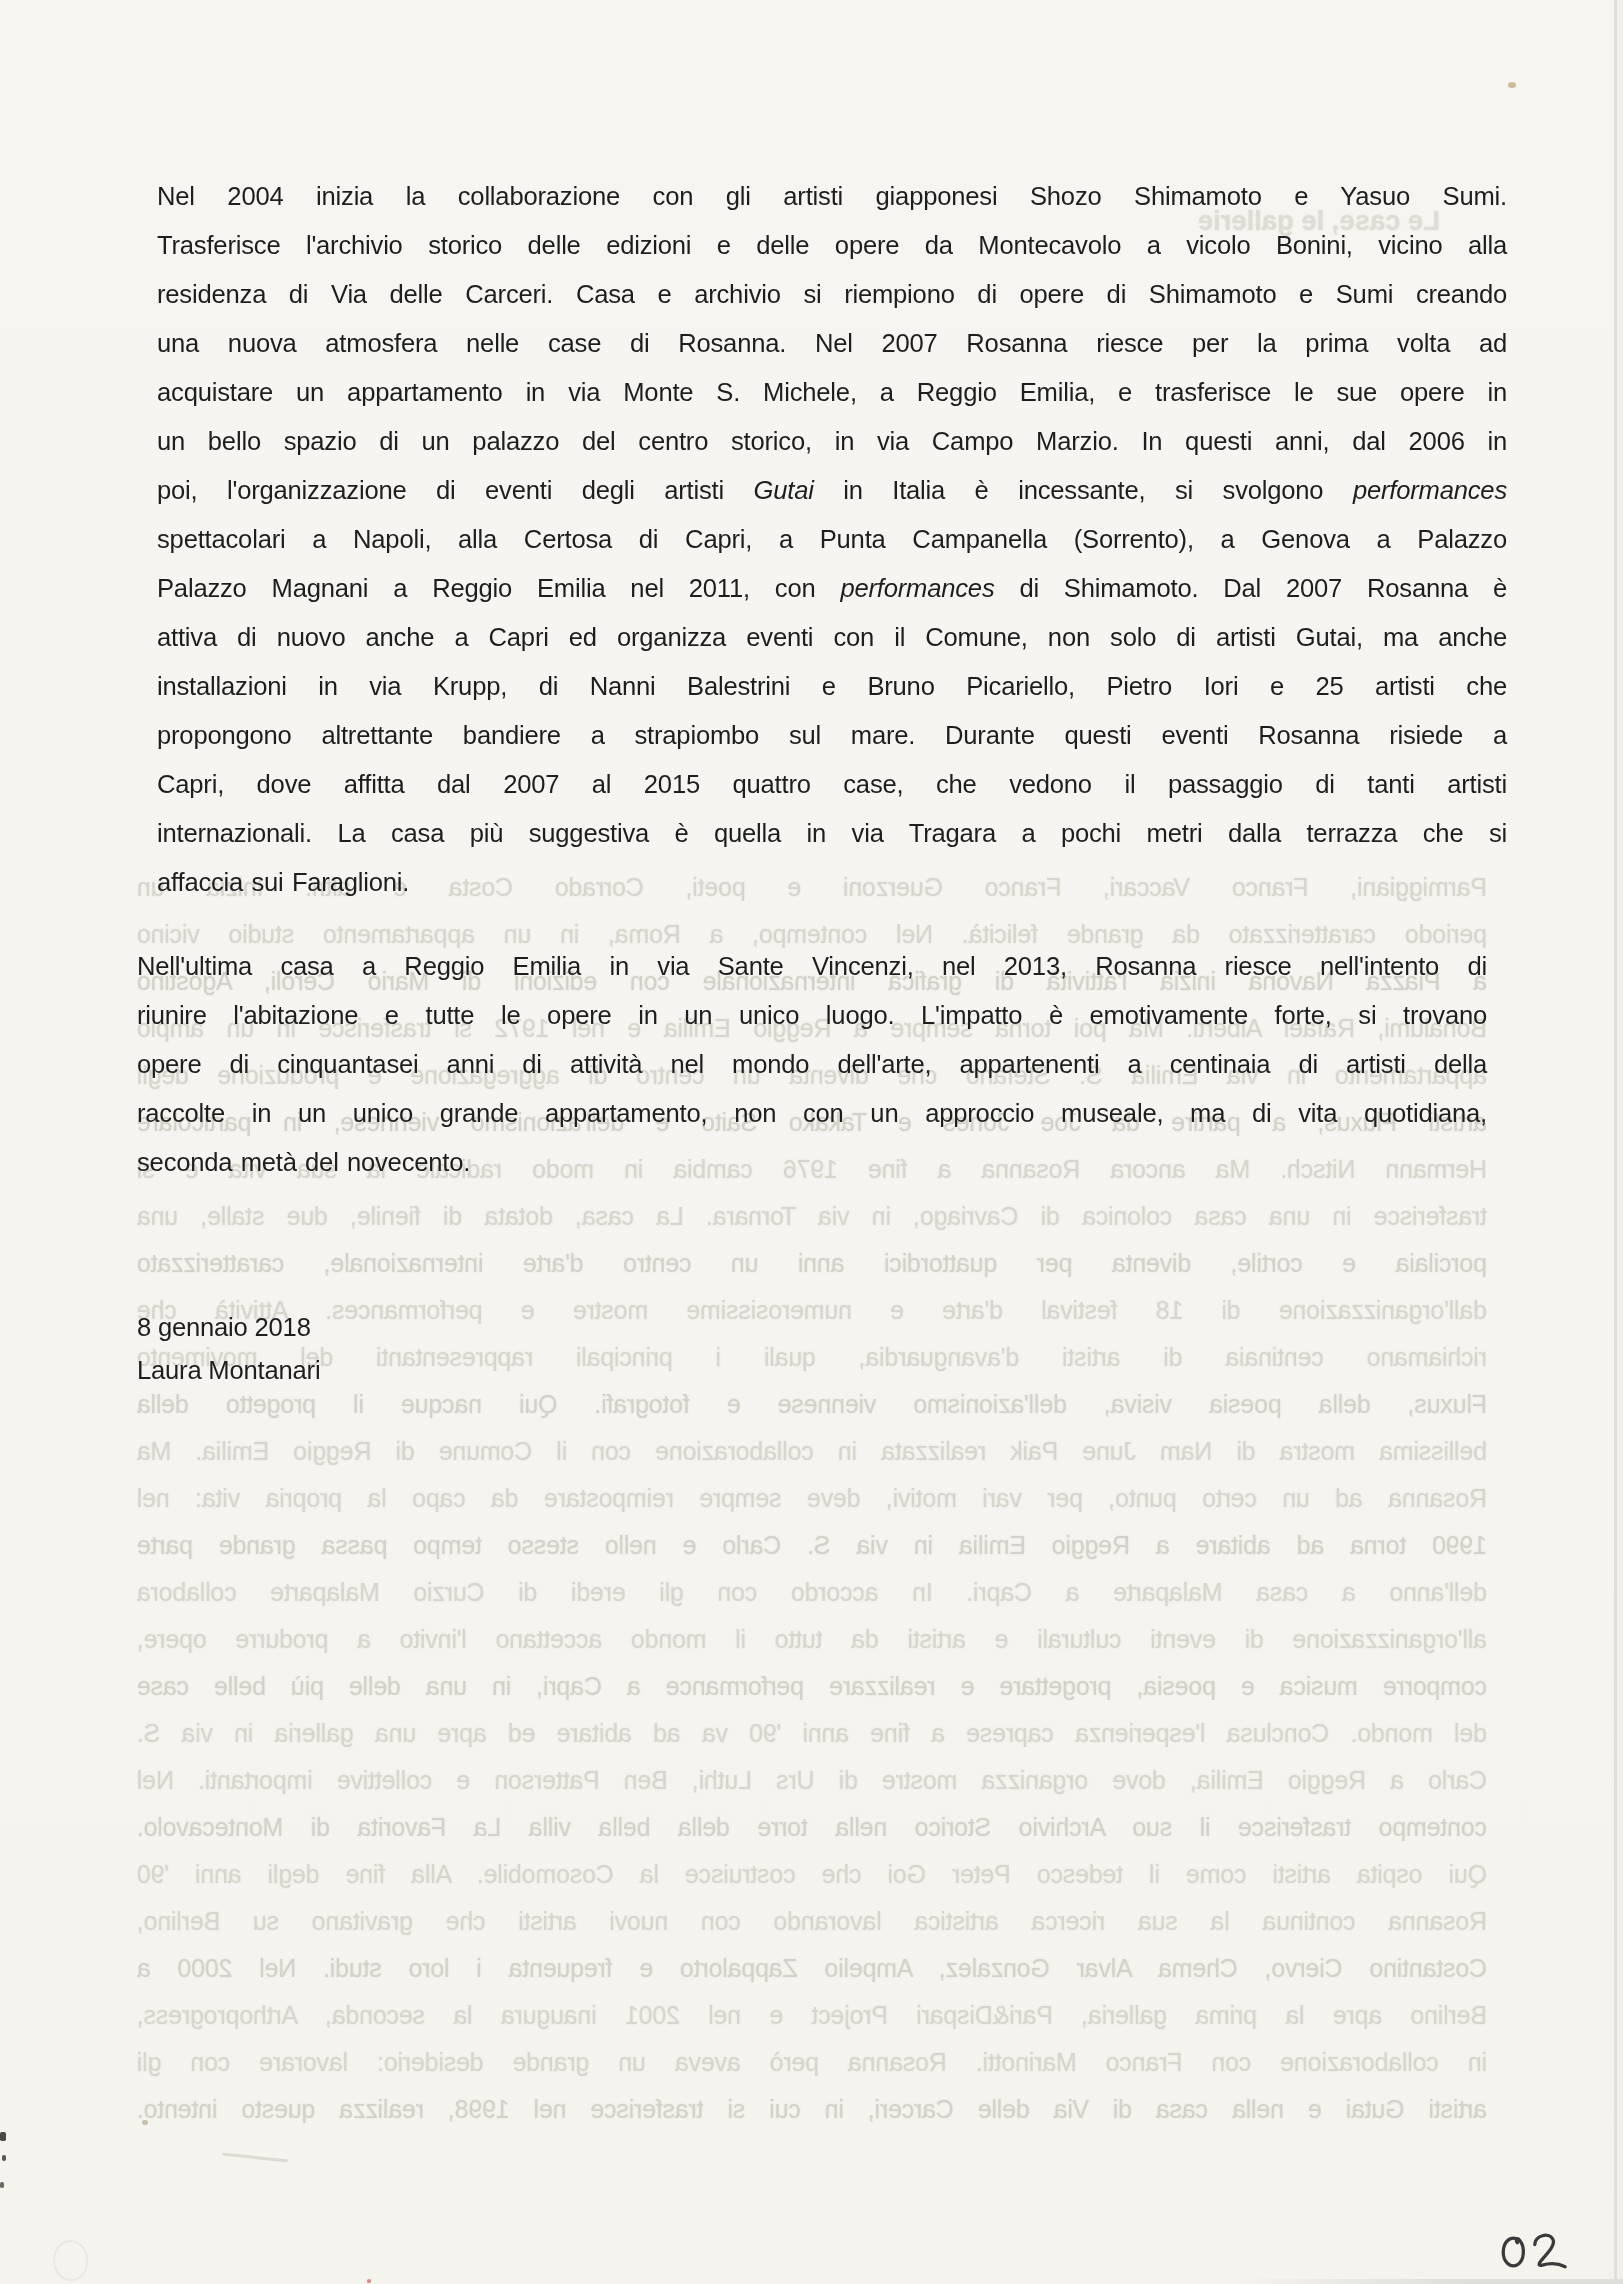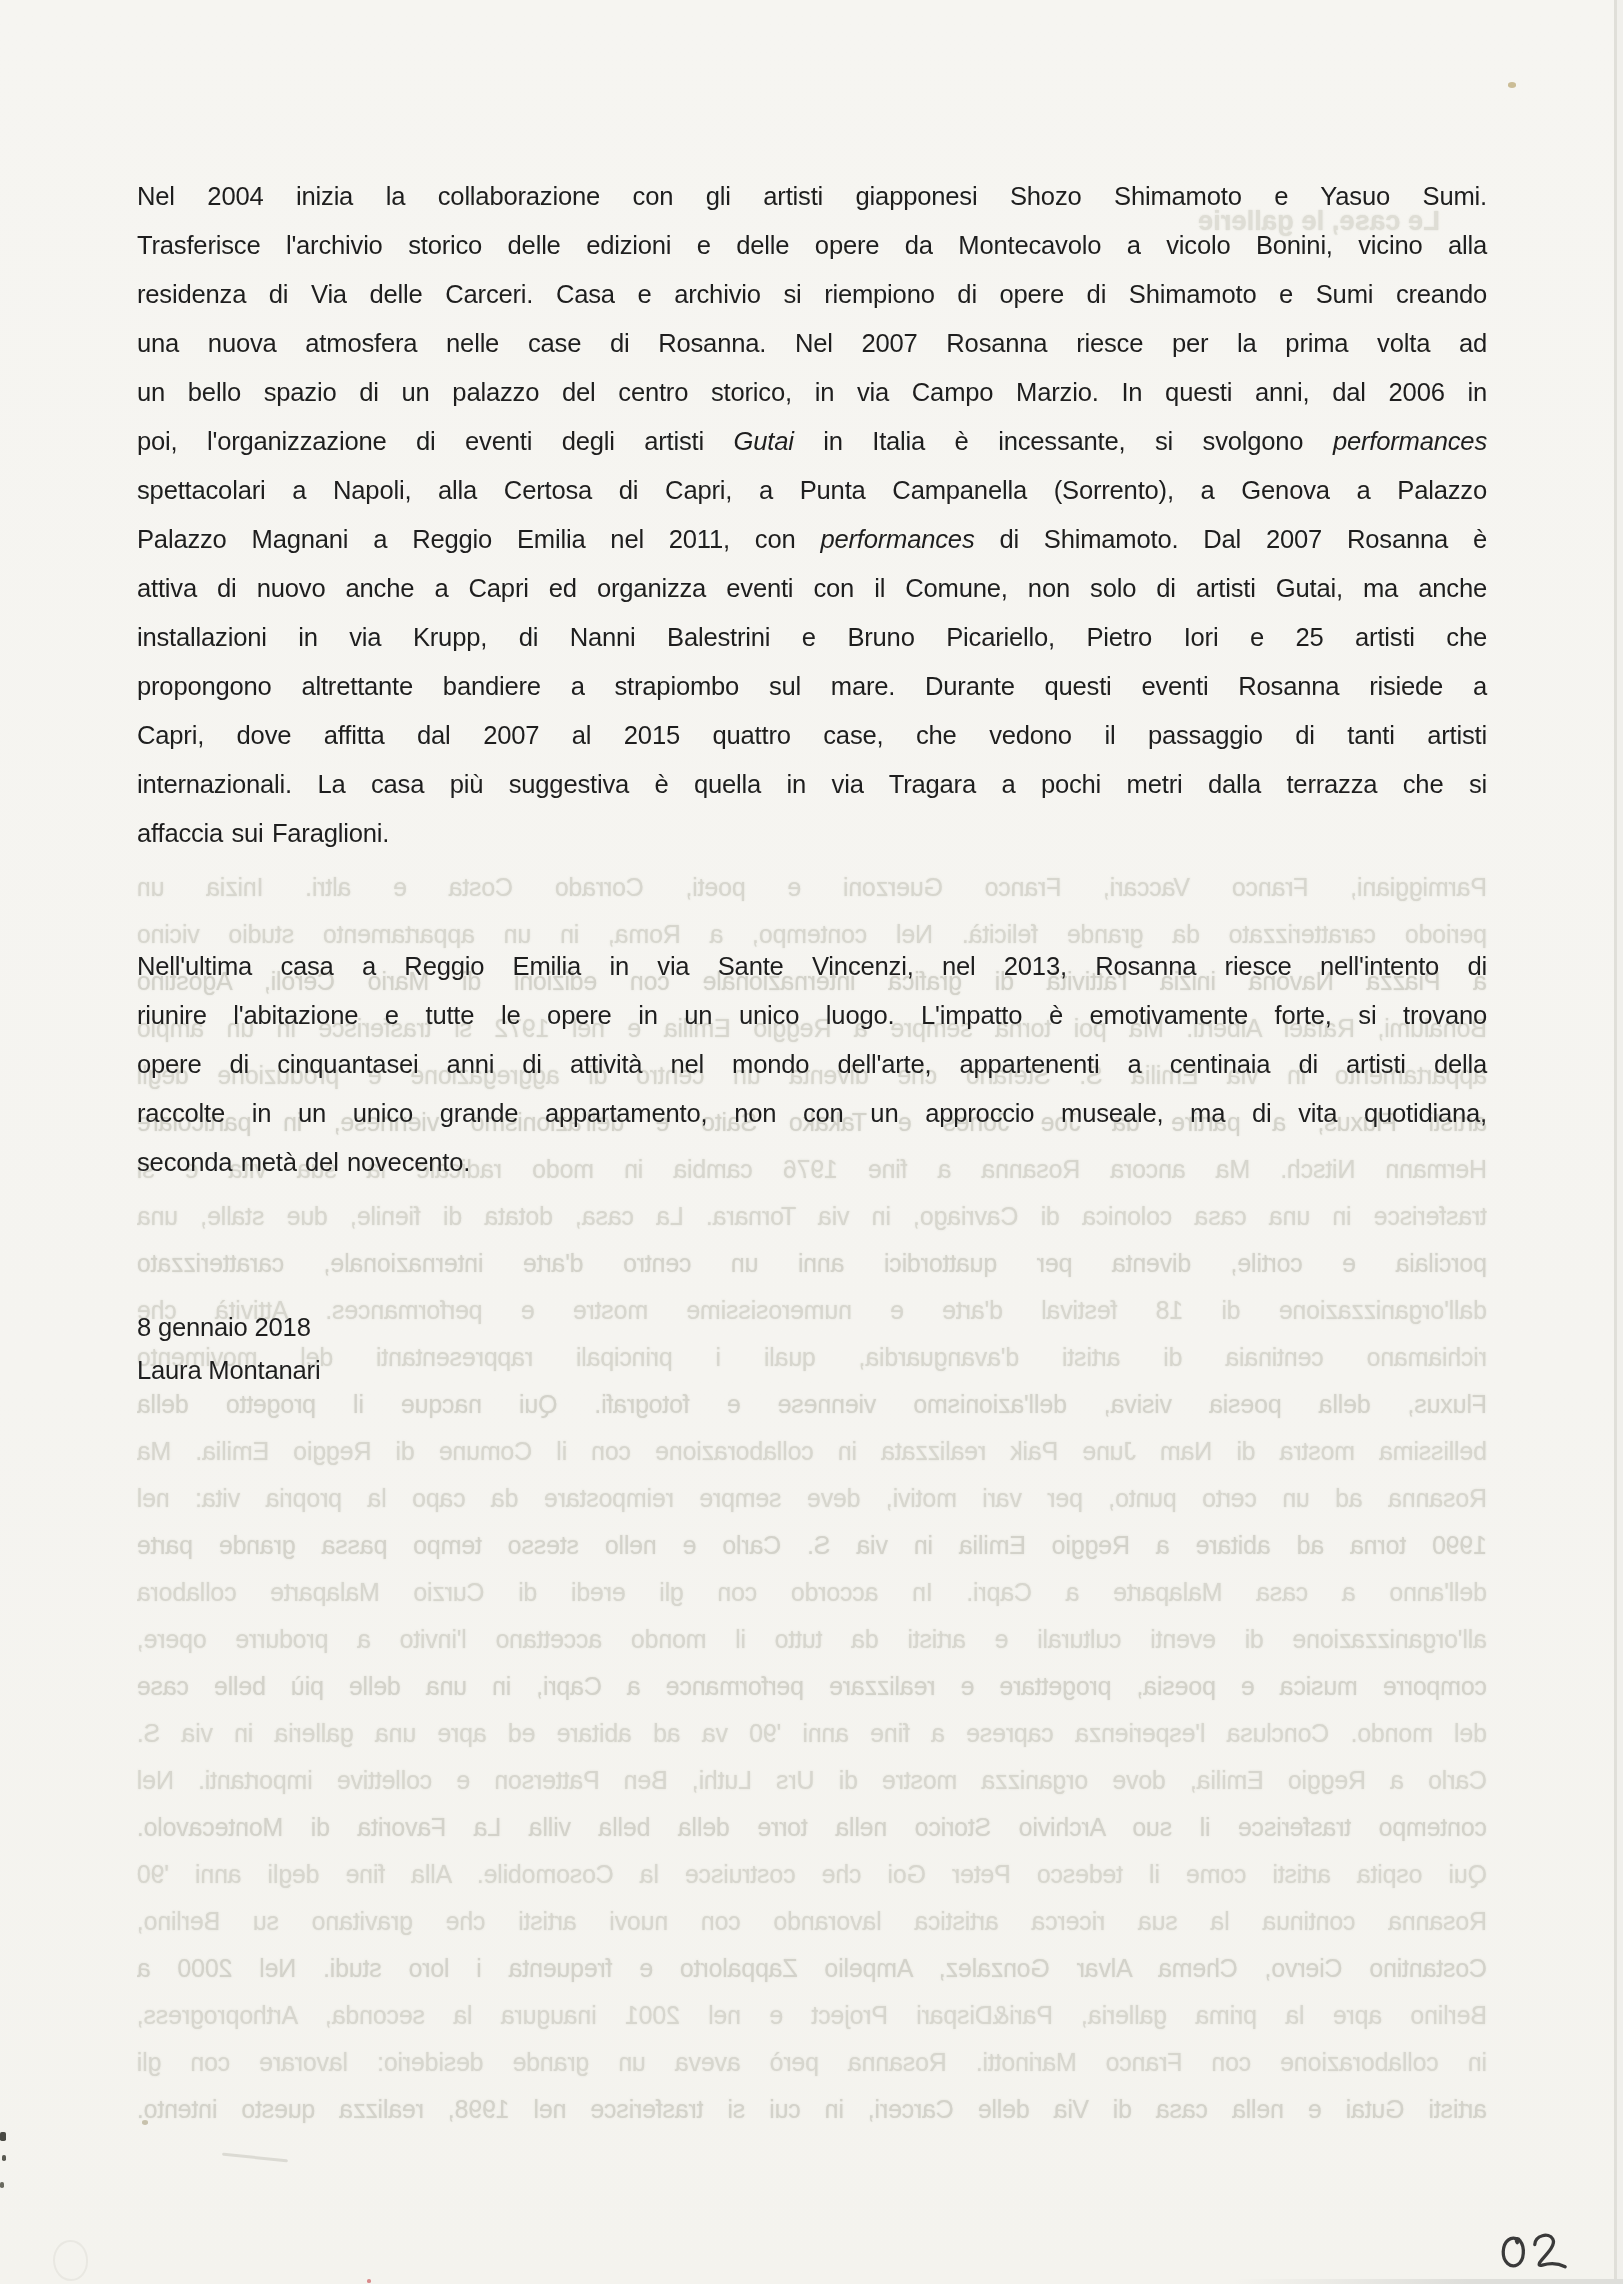--- a/index.html
+++ b/index.html
@@ -24,21 +24,21 @@
     height:49px;line-height:49px;
     font-size:25.6px;letter-spacing:-0.2px;word-spacing:1.4px;
     text-align:justify;text-align-last:justify;
     white-space:nowrap;overflow:visible;
   }
   .line.last{text-align:right;text-align-last:left;}
   .it{font-style:italic;}
   .single{position:absolute;left:137px;width:1350px;height:48px;line-height:48px;
     font-size:25.6px;letter-spacing:-0.2px;}
 
-  #para-1{top:172px;}
+  #para-1{top:172px;margin-left:20px;}
   #para-2{top:942px;}
   #date-line{top:1303px;}
   #signature{top:1346px;}
 
   
   .bleed{
     position:absolute;left:137px;top:0;width:1350px;height:2284px;
     transform:scaleX(-1);
     color:#d7d6ce;
     pointer-events:none;
@@ -109,20 +109,21 @@
         <div class="bline">in collaborazione con Franco Marinotti. Rosanna però aveva un grande desiderio: lavorare con gli</div>
         <div class="bline">artisti Gutai e nella casa di Via delle Carceri, in cui si trasferisce nel 1998, realizza questo intento.</div>
       </div>
   </div>
 
   <div class="textcol" id="para-1">
       <div class="line"><span>Nel 2004 inizia la collaborazione con gli artisti giapponesi Shozo Shimamoto e Yasuo Sumi.</span></div>
       <div class="line"><span>Trasferisce l'archivio storico delle edizioni e delle opere da Montecavolo a vicolo Bonini, vicino alla</span></div>
       <div class="line"><span>residenza di Via delle Carceri. Casa e archivio si riempiono di opere di Shimamoto e Sumi creando</span></div>
       <div class="line"><span>una nuova atmosfera nelle case di Rosanna. Nel 2007 Rosanna riesce per la prima volta ad</span></div>
+      <div class="line"><span>acquistare un appartamento in via Monte S. Michele, a Reggio Emilia, e trasferisce le sue opere in</span></div>
       <div class="line"><span>un bello spazio di un palazzo del centro storico, in via Campo Marzio. In questi anni, dal 2006 in</span></div>
       <div class="line"><span>poi, l'organizzazione di eventi degli artisti </span><span class="it">Gutai</span><span> in Italia è incessante, si svolgono </span><span class="it">performances</span></div>
       <div class="line"><span>spettacolari a Napoli, alla Certosa di Capri, a Punta Campanella (Sorrento), a Genova a Palazzo</span></div>
       <div class="line"><span>Palazzo Magnani a Reggio Emilia nel 2011, con </span><span class="it">performances</span><span> di Shimamoto. Dal 2007 Rosanna è</span></div>
       <div class="line"><span>attiva di nuovo anche a Capri ed organizza eventi con il Comune, non solo di artisti Gutai, ma anche</span></div>
       <div class="line"><span>installazioni in via Krupp, di Nanni Balestrini e Bruno Picariello, Pietro Iori e 25 artisti che</span></div>
       <div class="line"><span>propongono altrettante bandiere a strapiombo sul mare. Durante questi eventi Rosanna risiede a</span></div>
       <div class="line"><span>Capri, dove affitta dal 2007 al 2015 quattro case, che vedono il passaggio di tanti artisti</span></div>
       <div class="line"><span>internazionali. La casa più suggestiva è quella in via Tragara a pochi metri dalla terrazza che si</span></div>
       <div class="line last"><span>affaccia sui Faraglioni.</span></div>

